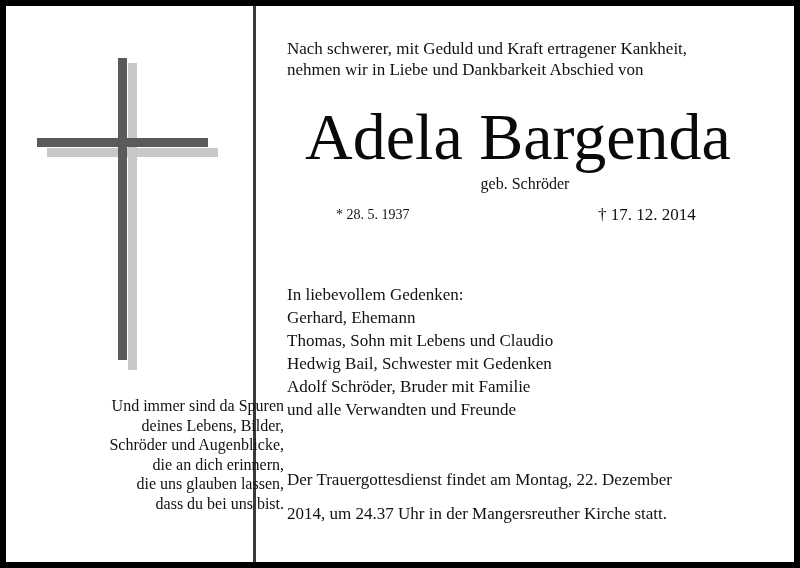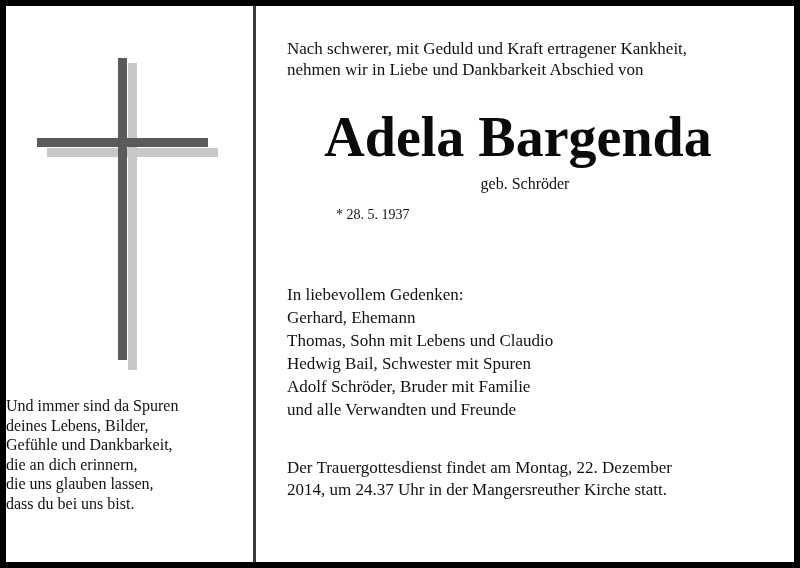--- a/index.html
+++ b/index.html
@@ -22,50 +22,50 @@
       background: #fff;
     }
     
     .cross-shadow-v { position: absolute; left: 128px; top: 63px; width: 9px; height: 307px; background: #c8c8c8; }
     .cross-shadow-h { position: absolute; left: 47px; top: 148px; width: 171px; height: 9px; background: #c8c8c8; }
     .cross-v { position: absolute; left: 118px; top: 58px; width: 9px; height: 302px; background: #5a5a5a; }
     .cross-h { position: absolute; left: 37px; top: 138px; width: 171px; height: 9px; background: #5a5a5a; }
 
     .poem {
       position: absolute; left: 6px; top: 396px; width: 278px;
-      text-align: left; font-size: 16px; line-height: 19.5px; color: #111;
+      text-align: right; font-size: 16px; line-height: 19.5px; color: #111;
     }
     .poem div { white-space: nowrap; }
 
     .intro {
       position: absolute; left: 287px; top: 38px; font-size: 17px; line-height: 21px;
       white-space: nowrap;
     }
     .name {
       position: absolute; left: 256px; width: 524px; top: 106px; text-align: center;
-      font-size: 56px; line-height: 62px; white-space: nowrap; color: #0a0a0a; font-weight: bold;
+      font-size: 66px; line-height: 62px; white-space: nowrap; color: #0a0a0a;
     }
     .born-name {
       position: absolute; left: 256px; width: 538px; top: 174px; text-align: center;
       font-size: 16px; line-height: 20px; white-space: nowrap;
     }
     .birth-date {
       position: absolute; left: 336px; top: 204px; font-size: 14px; line-height: 21px; white-space: nowrap;
     }
     .death-date {
       position: absolute; left: 598px; top: 204px; font-size: 17px; line-height: 21px; white-space: nowrap;
     }
     .mourners {
       position: absolute; left: 287px; top: 283px; font-size: 17px; line-height: 23px;
     }
     .mourners div { white-space: nowrap; }
     .service {
       position: absolute; left: 287px; top: 457px; font-size: 17px; line-height: 21.5px;
     }
-    .service div { white-space: nowrap; }
+    .service div { white-space: nowrap; margin-top: 12px; }
     .thanks {
       position: absolute; left: 287px; top: 512px; font-size: 17px; line-height: 21px; white-space: nowrap;
     }
   </style>
 </head>
 <body>
 
 <div class="frame">
   <div class="panel-left"></div>
   <div class="divider"></div>
@@ -74,40 +74,41 @@
   <div>
     <div class="cross-shadow-v"></div>
     <div class="cross-shadow-h"></div>
     <div class="cross-v"></div>
     <div class="cross-h"></div>
   </div>
 
   <div class="poem">
     <div>Und immer sind da Spuren</div>
     <div>deines Lebens, Bilder,</div>
-    <div>Gefühle und Dankbarkeit,</div>
+    <div>Schröder und Augenblicke,</div>
     <div>die an dich erinnern,</div>
     <div>die uns glauben lassen,</div>
     <div>dass du bei uns bist.</div>
   </div>
 
   <div class="intro">
     <div>Nach schwerer, mit Geduld und Kraft ertragener Kankheit,</div>
     <div>nehmen wir in Liebe und Dankbarkeit Abschied von</div>
   </div>
 
   <div class="name">Adela Bargenda</div>
   <div class="born-name">geb. Schröder</div>
   <div class="birth-date">* 28. 5. 1937</div>
+  <div class="death-date">† 17. 12. 2014</div>
 
   <div class="mourners">
     <div>In liebevollem Gedenken:</div>
     <div>Gerhard, Ehemann</div>
     <div>Thomas, Sohn mit Lebens und Claudio</div>
-    <div>Hedwig Bail, Schwester mit Spuren</div>
+    <div>Hedwig Bail, Schwester mit Gedenken</div>
     <div>Adolf Schröder, Bruder mit Familie</div>
     <div>und alle Verwandten und Freunde</div>
   </div>
 
   <div class="service">
     <div>Der Trauergottesdienst findet am Montag, 22. Dezember</div>
     <div>2014, um 24.37 Uhr in der Mangersreuther Kirche statt.</div>
   </div>
 
 </div>

